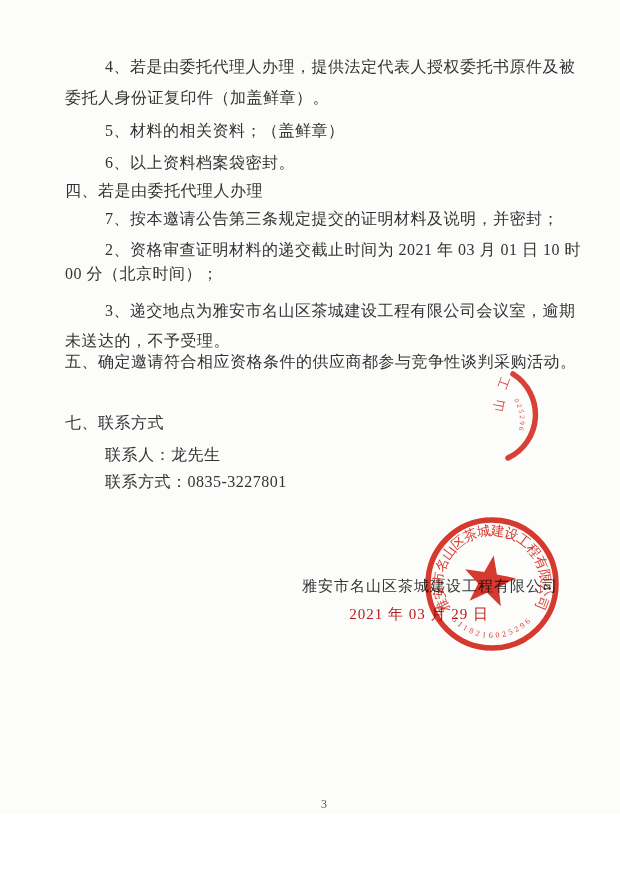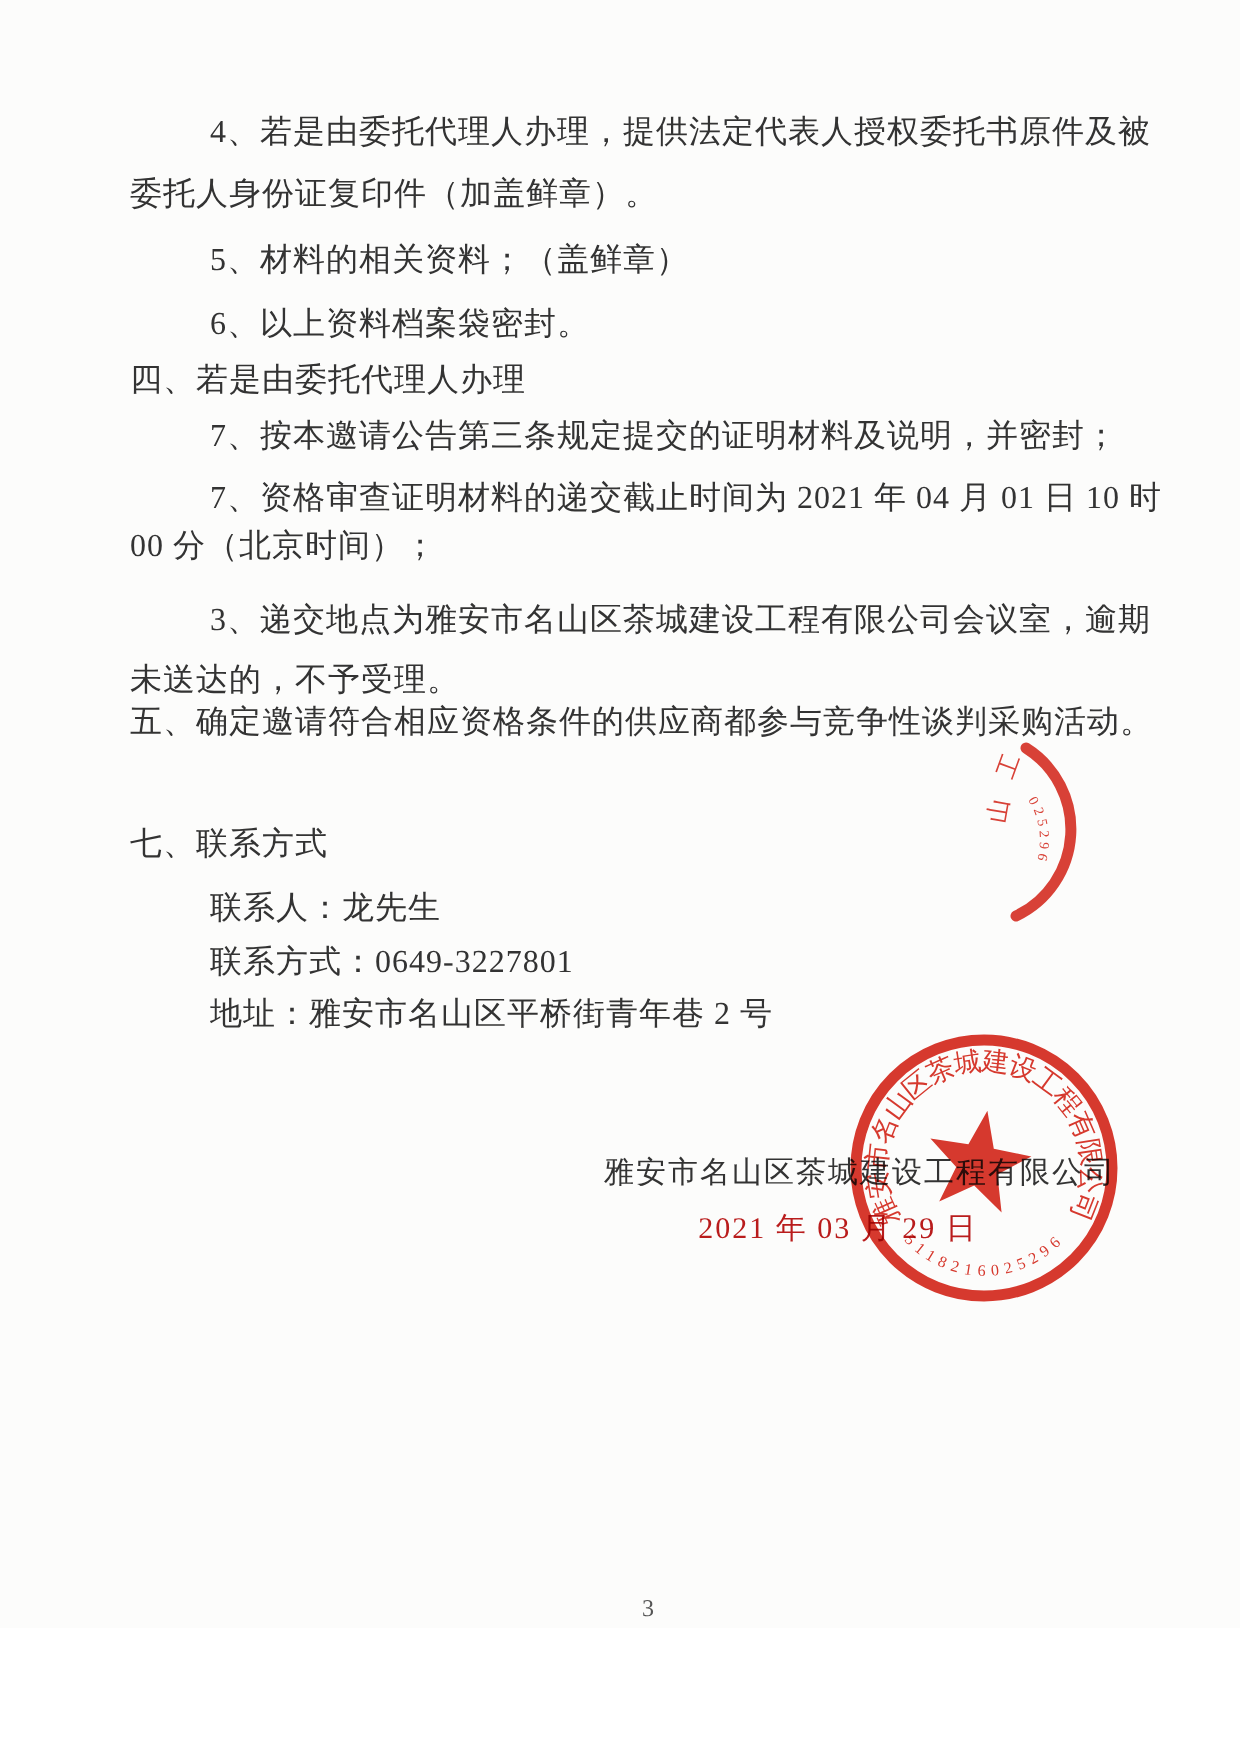--- a/index.html
+++ b/index.html
@@ -78,29 +78,28 @@
 <body>
 
 <div class="page">
 
   <div class="doc-line ind" style="top:51px">4、若是由委托代理人办理，提供法定代表人授权委托书原件及被</div>
   <div class="doc-line" style="top:82px">委托人身份证复印件（加盖鲜章）。</div>
   <div class="doc-line ind" style="top:115px">5、材料的相关资料；（盖鲜章）</div>
   <div class="doc-line ind" style="top:147px">6、以上资料档案袋密封。</div>
   <div class="doc-line" style="top:175px">四、若是由委托代理人办理</div>
   <div class="doc-line ind" style="top:203px">7、按本邀请公告第三条规定提交的证明材料及说明，并密封；</div>
-  <div class="doc-line ind" style="top:234px">7、资格审查证明材料的递交截止时间为 2021 年 04 月 01 日 10 时</div>
+  <div class="doc-line ind" style="top:234px">2、资格审查证明材料的递交截止时间为 2021 年 03 月 01 日 10 时</div>
   <div class="doc-line" style="top:258px">00 分（北京时间）；</div>
   <div class="doc-line ind" style="top:295px">3、递交地点为雅安市名山区茶城建设工程有限公司会议室，逾期</div>
   <div class="doc-line" style="top:325px">未送达的，不予受理。</div>
   <div class="doc-line" style="top:346px">五、确定邀请符合相应资格条件的供应商都参与竞争性谈判采购活动。</div>
   <div class="doc-line ind" style="top:439px">联系人：龙先生</div>
   <div class="doc-line" style="top:407px">七、联系方式</div>
-  <div class="doc-line ind" style="top:466px">联系方式：0649-3227801</div>
-  <div class="doc-line ind" style="top:492px">地址：雅安市名山区平桥街青年巷 2 号</div>
+  <div class="doc-line ind" style="top:466px">联系方式：0835-3227801</div>
 
   <div class="signature">
     <div class="company">雅安市名山区茶城建设工程有限公司</div>
     <div class="date">2021 年 03 月 29 日</div>
   </div>
 
   <svg class="ghost-seal" viewBox="0 0 70 110">
     <defs>
       <path id="ghostDigitsArc" d="M 36 42 A 38 38 0 0 1 25 94" fill="none"></path>
     </defs>

